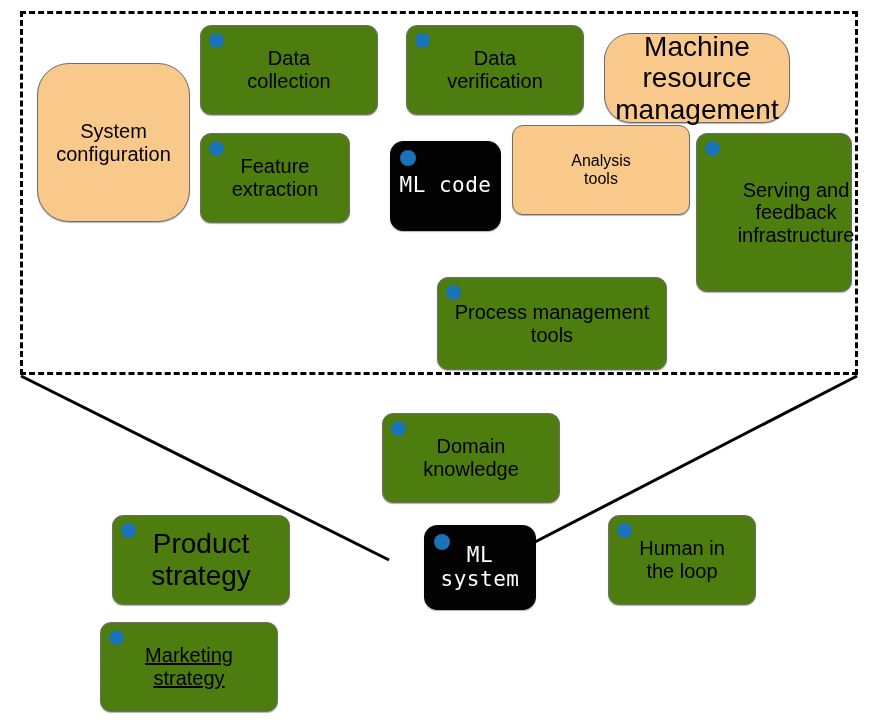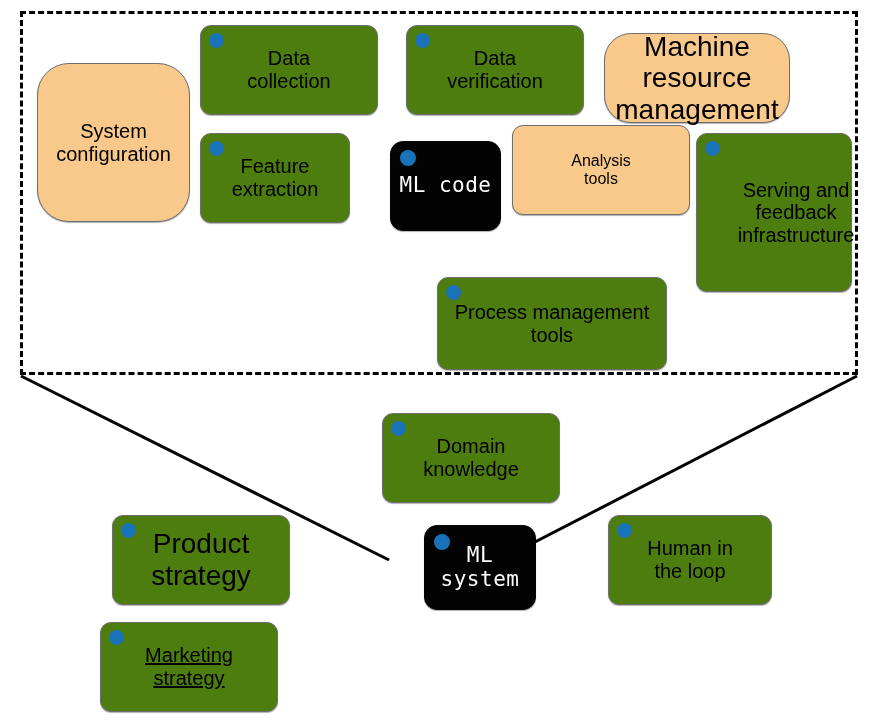--- a/index.html
+++ b/index.html
@@ -91,21 +91,21 @@
   #n-analysis-tools       { left: 512px; top: 125px; width: 178px; height: 90px;  font-size: 16px; }
   #n-serving-feedback     { left: 696px; top: 133px; width: 156px; height: 159px; font-size: 20px; padding-left: 44px; }
   #n-process-management   { left: 437px; top: 240px; width: 230px; height: 93px;  font-size: 20px; margin-top: 37px; }
   #n-monitoring           { left: 696px; top: 308px; width: 156px; height: 55px;  font-size: 20px; }
   
   #n-domain-knowledge   { left: 355px; top: 413px; width: 178px; height: 90px; font-size: 20px; margin-left: 27px; }
   #n-product-strategy   { left: 112px; top: 515px; width: 178px; height: 90px; font-size: 28px; }
   #n-marketing-strategy { left: 100px; top: 622px; width: 178px; height: 90px; font-size: 20px; text-decoration: underline; }
   #n-ml-system          { left: 388px; top: 525px; width: 112px; height: 85px; font-size: 21px; margin-left: 36px; }
   #n-operational-goals  { left: 355px; top: 622px; width: 178px; height: 90px; font-size: 20px; }
-  #n-human-in-the-loop  { left: 608px; top: 515px; width: 164px; height: 90px; font-size: 20px; }
+  #n-human-in-the-loop  { left: 608px; top: 515px; width: 148px; height: 90px; font-size: 20px; }
 </style>
 </head>
 <body>
 
 <div id="stage">
 
   <svg id="connectors" viewBox="0 0 881 726">
     <line x1="21" y1="376" x2="389" y2="560" stroke="#000000" stroke-width="3"></line>
     <line x1="857" y1="376" x2="500" y2="560" stroke="#000000" stroke-width="3"></line>
   </svg>

